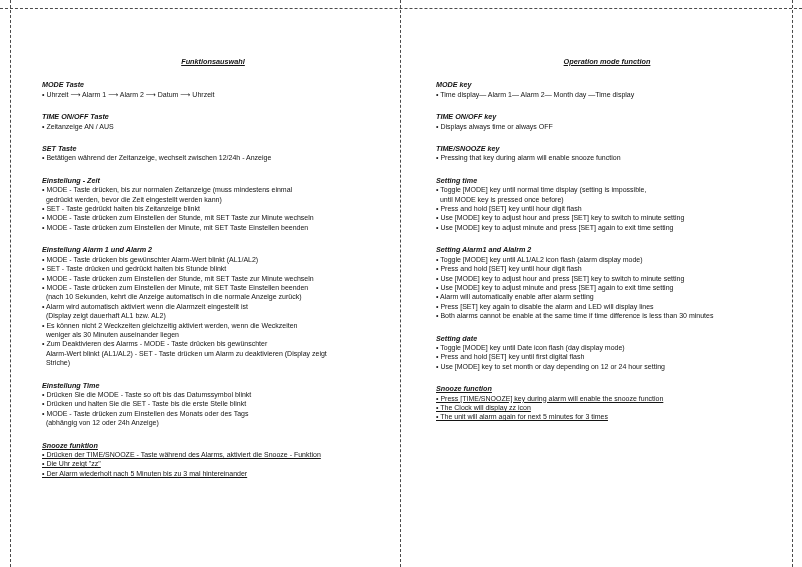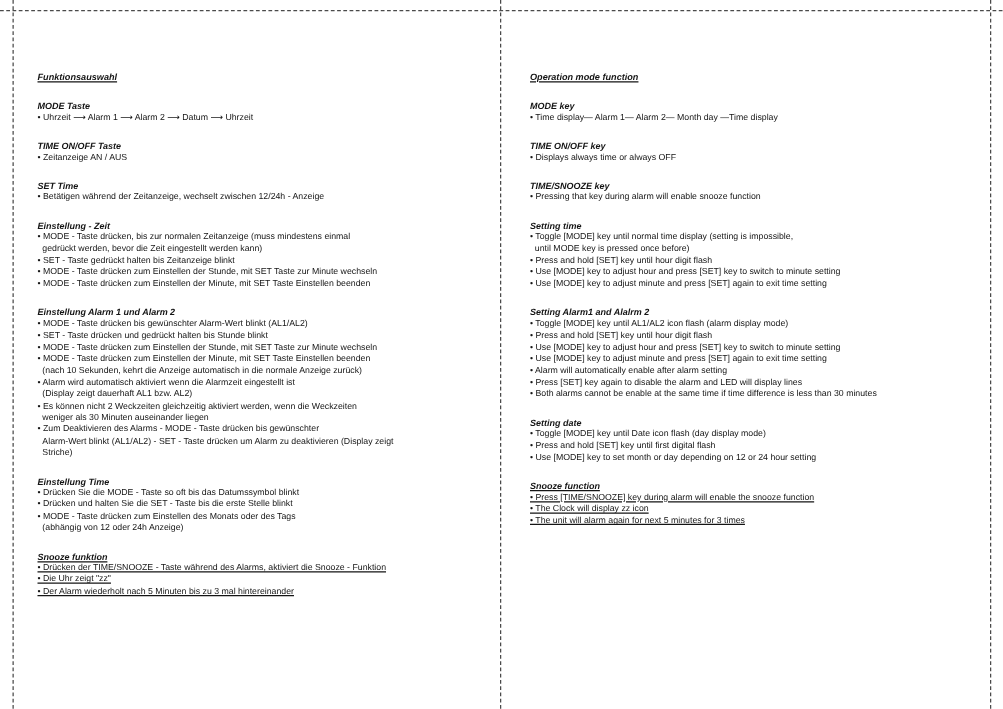--- a/index.html
+++ b/index.html
@@ -26,22 +26,23 @@
   }
   .column-left  { left: 30px;  width: 366px; }
   .column-right { left: 424px; width: 366px; }
 
   .col-title {
     font-weight: bold;
     font-style: italic;
     text-decoration: underline;
     font-size: 7.3px;
     margin-bottom: 14px;
+    text-align: center;
   }
-  .section { margin-bottom: 13px; }
+  .section { margin-bottom: 13px; margin-left: 12px; }
   .section:last-child { margin-bottom: 0; text-decoration: underline; }
   .heading {
     font-weight: bold;
     font-style: italic;
     font-size: 7.2px;
   }
   .bullet { white-space: pre-wrap; }
 </style>
 </head>
 <body>
@@ -57,21 +58,21 @@
     <div>
         <div class="section">
           <div class="heading">MODE Taste</div>
           <div class="bullet">• Uhrzeit ⟶ Alarm 1 ⟶ Alarm 2 ⟶ Datum ⟶ Uhrzeit</div>
         </div>
         <div class="section">
           <div class="heading">TIME ON/OFF Taste</div>
           <div class="bullet">• Zeitanzeige AN / AUS</div>
         </div>
         <div class="section">
-          <div class="heading">SET Time</div>
+          <div class="heading">SET Taste</div>
           <div class="bullet">• Betätigen während der Zeitanzeige, wechselt zwischen 12/24h - Anzeige</div>
         </div>
         <div class="section">
           <div class="heading">Einstellung - Zeit</div>
           <div class="bullet">• MODE - Taste drücken, bis zur normalen Zeitanzeige (muss mindestens einmal
   gedrückt werden, bevor die Zeit eingestellt werden kann)</div>
           <div class="bullet">• SET - Taste gedrückt halten bis Zeitanzeige blinkt</div>
           <div class="bullet">• MODE - Taste drücken zum Einstellen der Stunde, mit SET Taste zur Minute wechseln</div>
           <div class="bullet">• MODE - Taste drücken zum Einstellen der Minute, mit SET Taste Einstellen beenden</div>
         </div>

